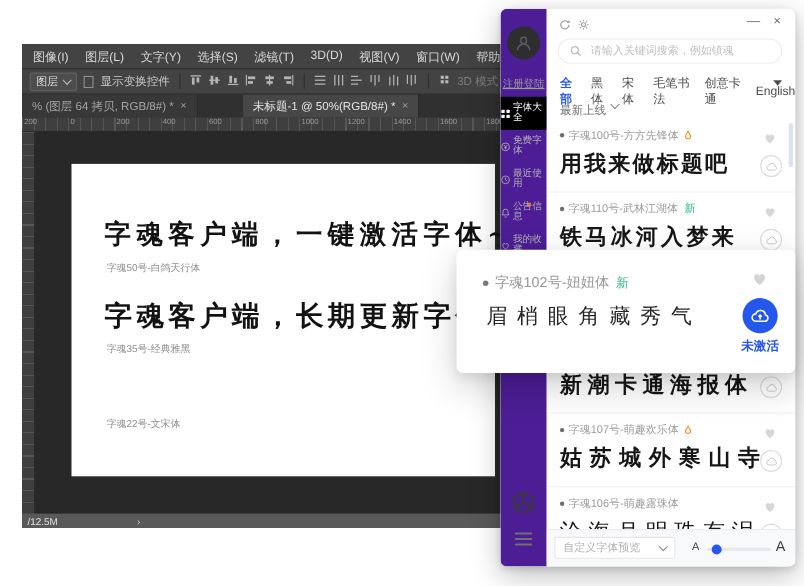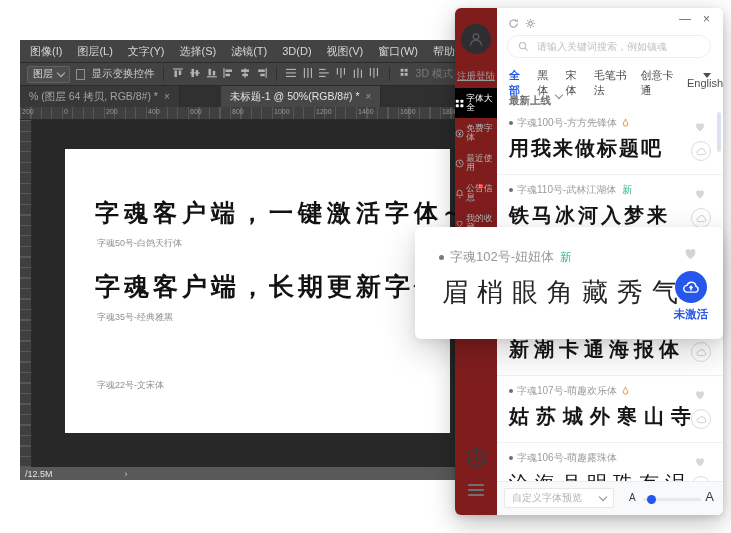--- a/index.html
+++ b/index.html
@@ -36,21 +36,21 @@
   .cs-label{position:absolute;left:32px;font-size:9px;color:#8f8f8f;white-space:nowrap;}
   .cs0{top:48px;font-size:24px;font-weight:700;font-family:"DejaVu Serif",serif;letter-spacing:5px;}
   .cs1{top:121px;font-size:25px;font-weight:900;letter-spacing:4px;font-family:"Liberation Sans",sans-serif;}
   .cs2{top:193px;font-size:23px;font-family:"DejaVu Serif",serif;letter-spacing:2px;}
   .ps-status{position:absolute;left:0;right:0;bottom:0;height:13px;background:#595959;color:#e2e2e2;font-size:9px;
       display:flex;align-items:center;padding:0 5px;}
   .ps-status .chev{margin-left:72px;color:#cfcfcf;}
   
   .plugin{position:absolute;left:455px;top:8px;width:268px;height:507px;background:#fff;border-radius:6px;
       box-shadow:0 8px 26px rgba(0,0,0,.25),0 2px 6px rgba(0,0,0,.12);z-index:3;display:flex;overflow:hidden;}
-  .pside{width:42px;background:#7f1d1d;position:relative;flex:none;}
+  .pside{width:42px;background:#4c1d95;position:relative;flex:none;}
   .avatar{position:absolute;left:6px;top:16px;width:30px;height:30px;border-radius:50%;background:#2e2e30;
       display:flex;align-items:center;justify-content:center;color:#5c5c5e;}
   .login{position:absolute;left:0;top:62px;width:100%;text-align:center;font-size:9.5px;color:#9a9a9a;text-decoration:underline;}
   .pitems{position:absolute;left:0;top:80px;width:100%;}
   .pitem{height:30px;display:flex;flex-direction:row;align-items:center;justify-content:center;gap:1px;
       font-size:9.5px;color:#b3b3b3;cursor:pointer;}
   .pitem svg{display:block;}
   .pitem.active{background:#000;color:#fff;}
   .pitem .lbl{line-height:10px;transform:scale(.92);}
   .belldot{position:absolute;width:4px;height:4px;border-radius:50%;background:#ff4d3c;margin-left:10px;margin-top:-14px;}
@@ -62,21 +62,21 @@
   .winbtn{position:absolute;top:4px;font-size:12px;color:#6b6b6b;cursor:pointer;line-height:14px;}
   .search{position:absolute;left:10px;right:12px;top:27px;height:23px;border:1px solid #ececec;border-radius:13px;
       background:#fff;display:flex;align-items:center;gap:6px;padding:0 10px;box-sizing:border-box;}
   .search input{border:none;outline:none;flex:1;font-size:10px;color:#555;background:transparent;
       font-family:"Liberation Sans",sans-serif;}
   .search input::placeholder{color:#bfbfbf;}
   .cats{position:absolute;left:12px;top:60px;display:flex;gap:10px;font-size:11px;color:#4d4d4d;align-items:center;}
   .cat.active{color:#2657ec;font-weight:bold;}
   .cat-dd{position:absolute;right:12px;top:65px;width:0;height:0;border-left:4px solid transparent;
       border-right:4px solid transparent;border-top:5px solid #4d4d4d;}
-  .sect{position:absolute;left:12px;top:86px;font-size:10.5px;color:#6f6f6f;font-weight:bold;display:flex;gap:5px;}
+  .sect{position:absolute;left:12px;top:86px;font-size:10.5px;color:#6f6f6f;font-weight:normal;display:flex;gap:5px;}
   .schev{width:5px;height:5px;border-right:1.4px solid #8a8a8a;border-bottom:1.4px solid #8a8a8a;transform:rotate(45deg);margin-top:-2px;}
   .frow{position:absolute;left:0;width:100%;height:67px;box-sizing:border-box;border-bottom:1px solid #f1f1f1;
       padding:8px 0 0 12px;}
   .frow-name{display:flex;align-items:center;gap:4px;font-size:10px;color:#9b9b9b;height:13px;}
   .ndot{width:4px;height:4px;border-radius:50%;background:#6e6e6e;flex:none;}
   .nbadge{color:#2eb980;font-size:10px;margin-left:2px;}
   .frow-sample{margin-top:6px;font-size:20px;color:#161616;white-space:nowrap;}
   .sm0{font-weight:900;letter-spacing:2px;}
   .sm1{font-family:"DejaVu Serif",serif;font-weight:700;letter-spacing:3px;}
   .sm3{font-weight:700;letter-spacing:5px;}
@@ -94,21 +94,21 @@
   .btrack{position:absolute;left:146px;top:16px;width:58px;height:3px;background:#e5e8ee;border-radius:2px;cursor:pointer;}
   .bthumb{position:absolute;left:4px;top:-3px;width:9px;height:9px;border-radius:50%;background:#2657ec;cursor:pointer;}
   .bA2{position:absolute;right:9px;top:7px;font-size:13px;color:#3c3c3c;}
   
   .card{position:absolute;left:415px;top:227px;width:308px;height:112px;background:#fff;border-radius:6px;z-index:10;
       box-shadow:0 12px 34px rgba(0,0,0,.18),0 3px 10px rgba(0,0,0,.08);}
   .card-name{position:absolute;left:24px;top:21px;display:flex;align-items:center;gap:6px;font-size:13px;color:#979797;}
   .card-name .ndot{width:5px;height:5px;background:#7a7a7a;}
   .card-badge{color:#2eb980;font-size:11.5px;}
   .card-heart{position:absolute;right:24px;top:18px;color:#d4d4d4;cursor:pointer;}
-  .card-sample{position:absolute;left:27px;top:48px;font-size:26px;color:#262626;letter-spacing:9px;white-space:nowrap;
+  .card-sample{position:absolute;left:27px;top:48px;font-size:19px;color:#262626;letter-spacing:9px;white-space:nowrap;
       font-family:"DejaVu Sans",sans-serif;}
   .card-cloud{position:absolute;right:16px;top:44px;width:32px;height:32px;border-radius:50%;background:#2657ec;
       display:flex;align-items:center;justify-content:center;cursor:pointer;}
   .card-status{position:absolute;right:9px;top:80px;width:46px;text-align:center;font-size:11.5px;font-weight:bold;color:#2657ec;}
 </style>
 </head>
 <body>
 
 <div class="stage">
 

